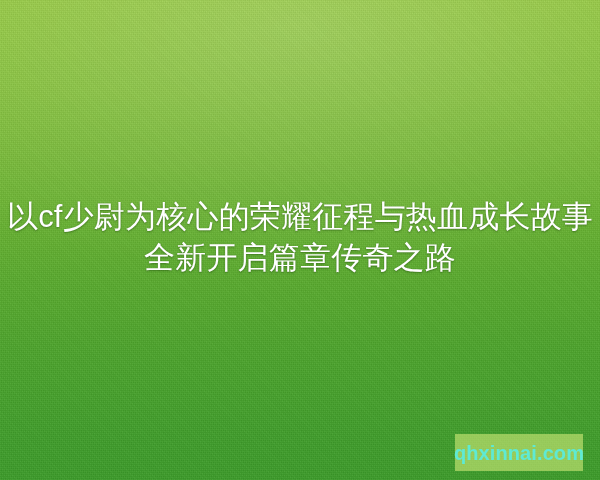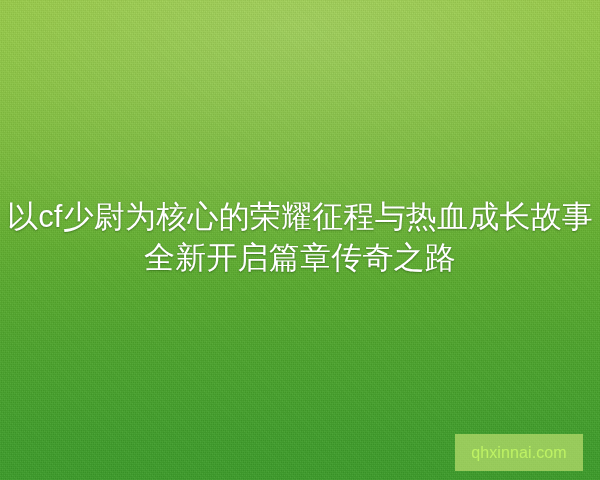--- a/index.html
+++ b/index.html
@@ -93,25 +93,25 @@
     left: 455px;
     top: 434px;
     width: 128px;
     height: 37px;
     background: rgba(205, 232, 120, 0.62);
     display: flex;
     align-items: center;
     justify-content: center;
   }
   .watermark-text {
-    color: #bef264;
-    font-size: 16px;
+    color: #5eead4;
+    font-size: 20px;
     line-height: 1;
     letter-spacing: 0.1px;
-    font-weight: 400;
+    font-weight: 700;
     white-space: nowrap;
   }
 </style>
 </head>
 <body>
 
 <div id="stage">
 
   <div class="bg-gradient"></div>
   <div class="bg-radial"></div>

